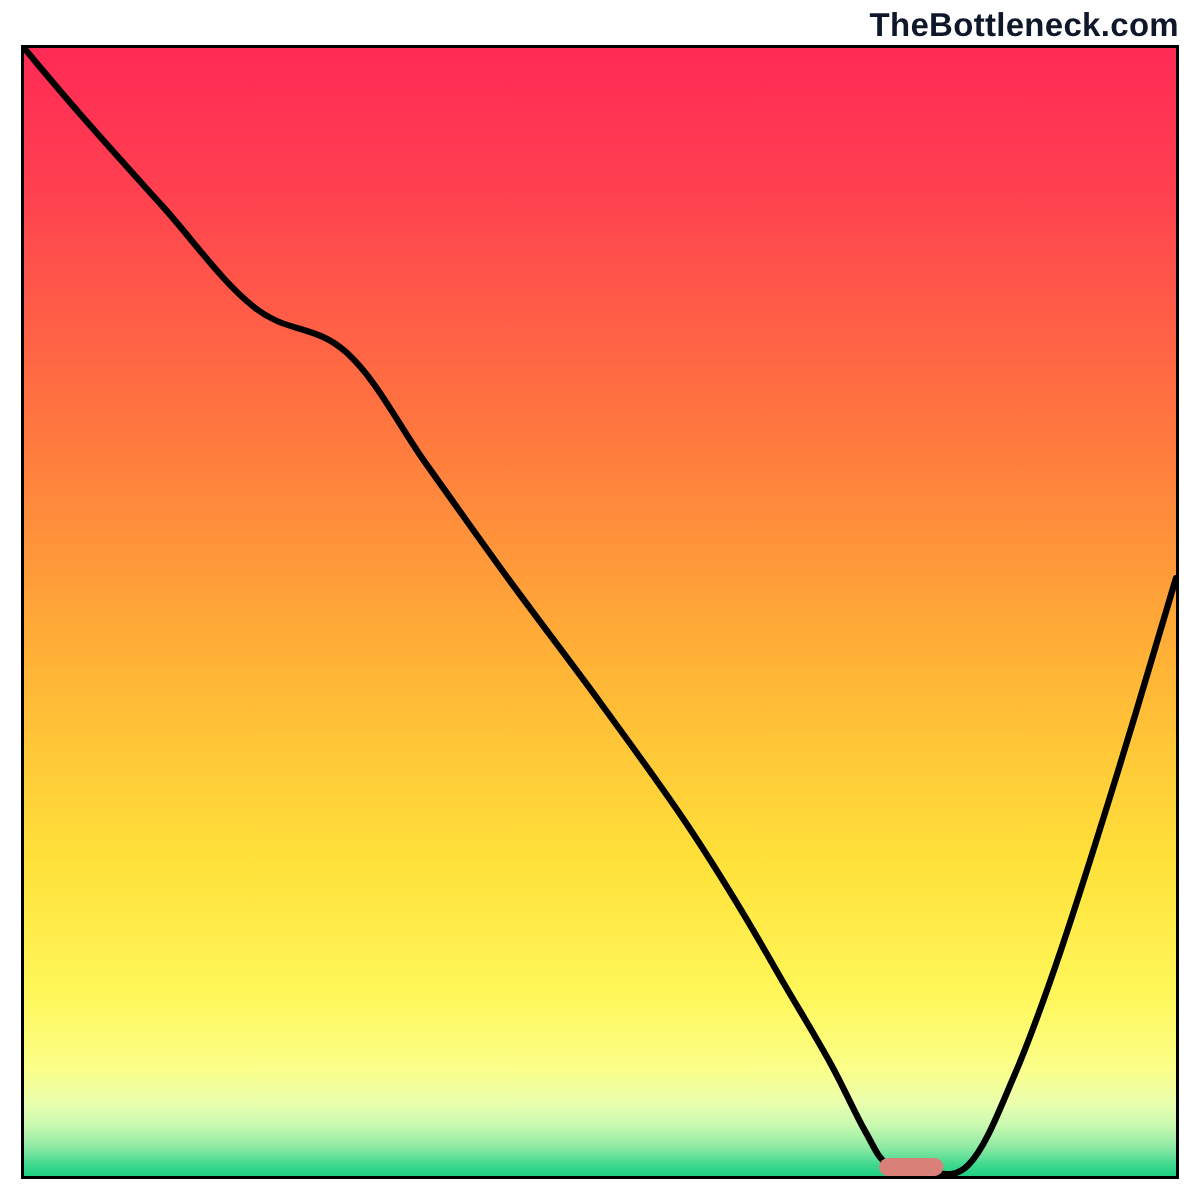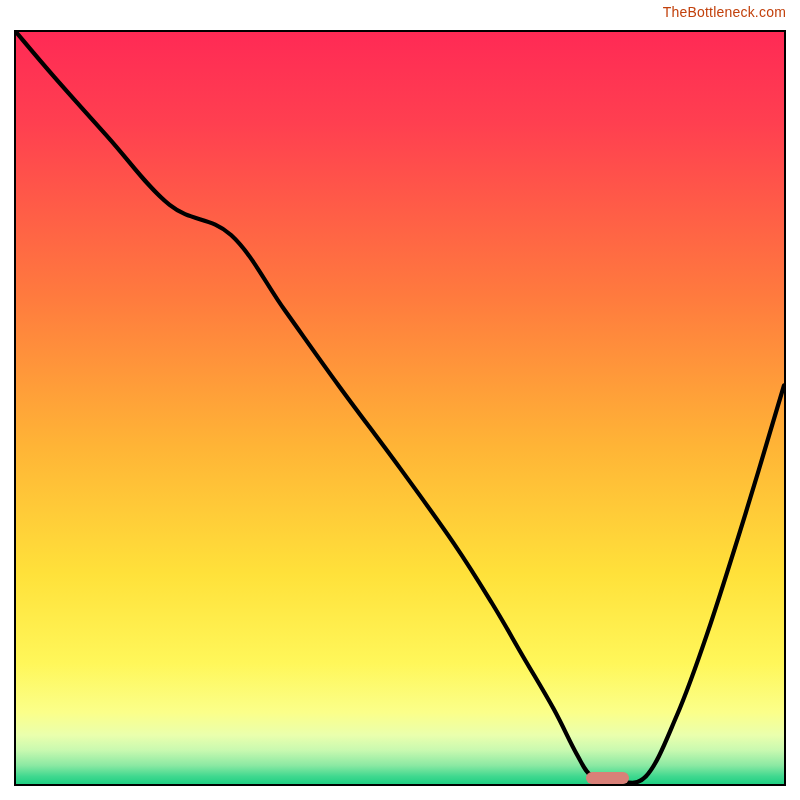--- a/index.html
+++ b/index.html
@@ -13,23 +13,23 @@
   }
   .stage {
     position: relative;
     width: 800px;
     height: 800px;
   }
   .watermark {
     position: absolute;
     top: 4px;
     right: 14px;
-    font-size: 14px;
-    font-weight: 400;
-    color: #c2410c;
+    font-size: 22px;
+    font-weight: 700;
+    color: #0f172a;
     letter-spacing: 0.2px;
     user-select: none;
   }
   .plot-frame {
     position: absolute;
     left: 14px;
     top: 30px;
     width: 772px;
     height: 756px;
     border: 2px solid #000;

